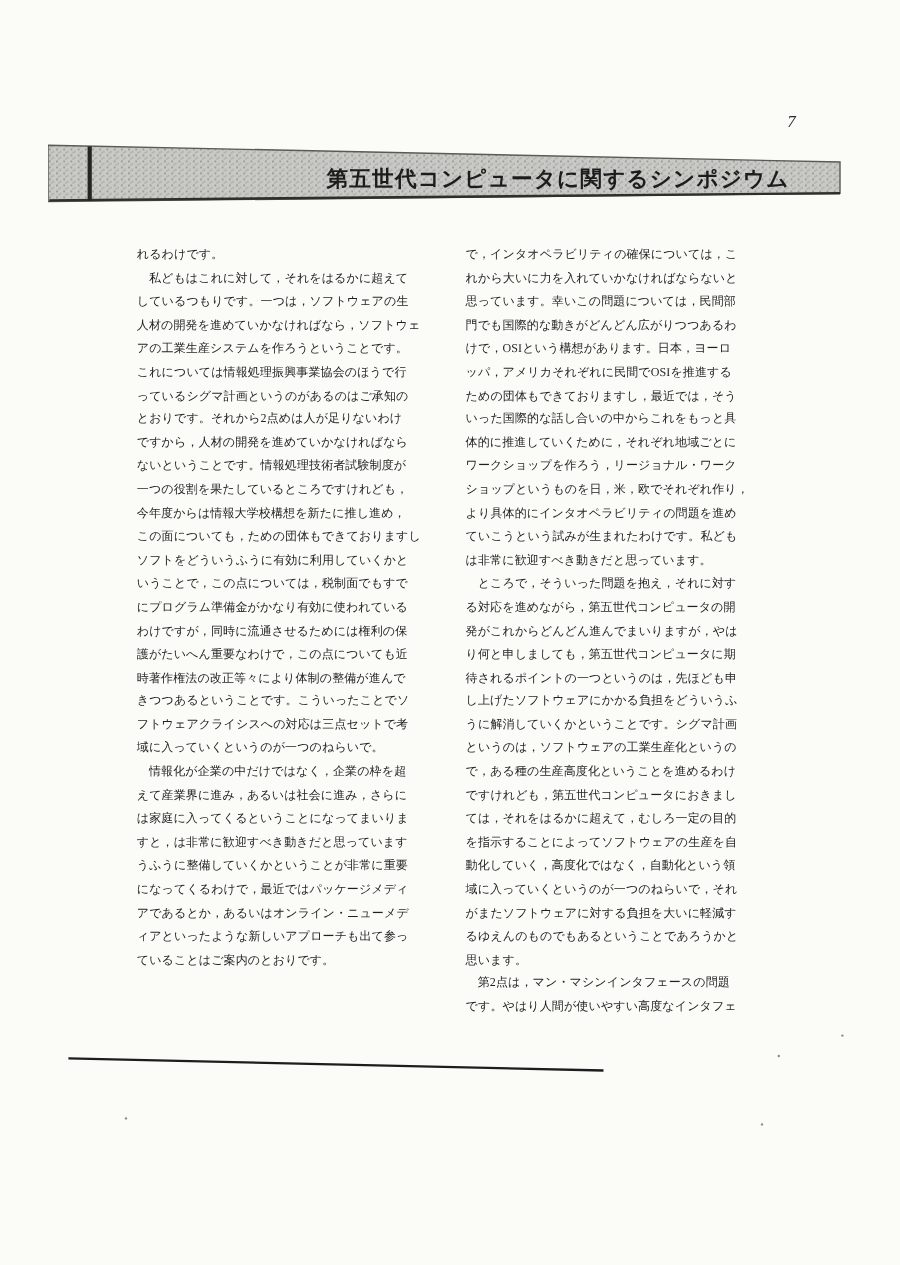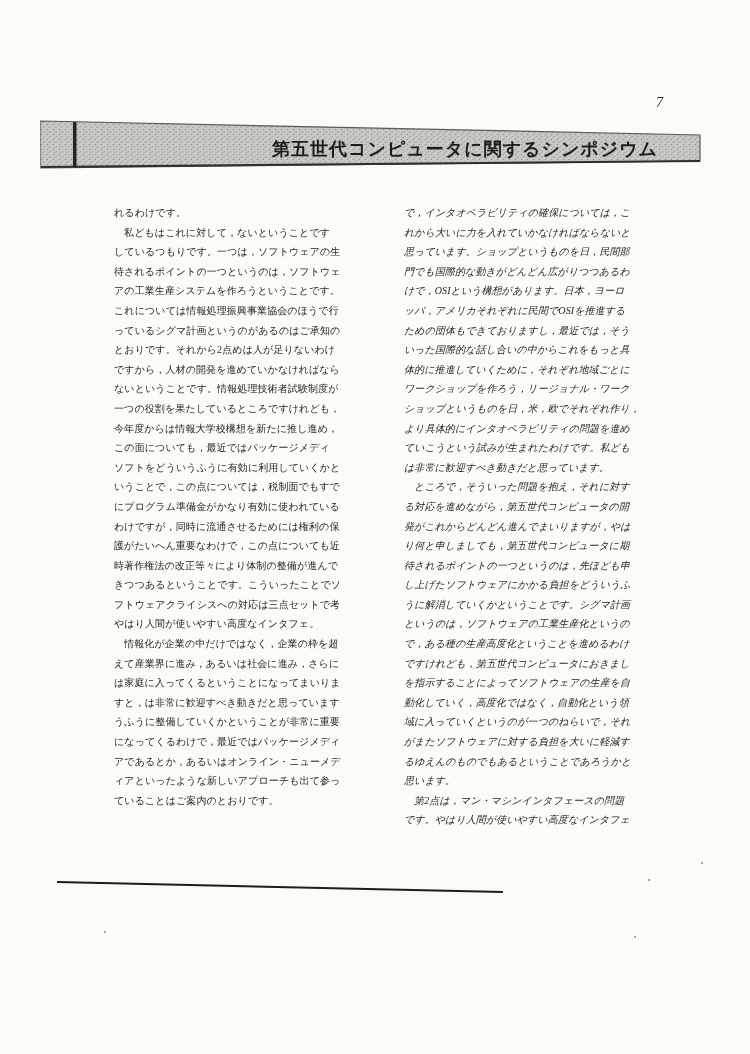--- a/index.html
+++ b/index.html
@@ -39,21 +39,21 @@
 
   .text-column {
     position: absolute;
     top: 203px;
     width: 276px;
     color: #1f1f1f;
     font-size: 10px;
     font-family: "Liberation Serif", serif;
   }
   .column-left  { left: 114px; }
-  .column-right { left: 404px; font-style: italic; }
+  .column-right { left: 388px; }
   .text-line {
     height: 19.6px;
     line-height: 19.6px;
     white-space: pre;
     letter-spacing: 0.1px;
     overflow: visible;
   }
 
   .bottom-rule {
     position: absolute;
@@ -90,56 +90,56 @@
       </defs>
       <polygon points="0,3 660,17 660,43 0,50" fill="url(#stipple)" stroke="#5a5a56" stroke-width="1.2"></polygon>
       <line x1="1" y1="49" x2="660" y2="43" stroke="#2e2e2a" stroke-width="2"></line>
       <rect x="33" y="4" width="3.5" height="45" fill="#242420"></rect>
       <text class="header-title-svg-text" x="618" y="37" text-anchor="end">第五世代コンピュータに関するシンポジウム</text>
     </svg>
   </div>
 
   <div class="text-column column-left">
       <div class="text-line">れるわけです。</div>
-      <div class="text-line">　私どもはこれに対して，ないということです</div>
+      <div class="text-line">　私どもはこれに対して，それをはるかに超えて</div>
       <div class="text-line">しているつもりです。一つは，ソフトウェアの生</div>
-      <div class="text-line">待されるポイントの一つというのは，ソフトウェ</div>
+      <div class="text-line">人材の開発を進めていかなければなら，ソフトウェ</div>
       <div class="text-line">アの工業生産システムを作ろうということです。</div>
       <div class="text-line">これについては情報処理振興事業協会のほうで行</div>
       <div class="text-line">っているシグマ計画というのがあるのはご承知の</div>
       <div class="text-line">とおりです。それから2点めは人が足りないわけ</div>
       <div class="text-line">ですから，人材の開発を進めていかなければなら</div>
       <div class="text-line">ないということです。情報処理技術者試験制度が</div>
       <div class="text-line">一つの役割を果たしているところですけれども，</div>
       <div class="text-line">今年度からは情報大学校構想を新たに推し進め，</div>
-      <div class="text-line">この面についても，最近ではパッケージメディ</div>
+      <div class="text-line">この面についても，ための団体もできておりますし</div>
       <div class="text-line">ソフトをどういうふうに有効に利用していくかと</div>
       <div class="text-line">いうことで，この点については，税制面でもすで</div>
       <div class="text-line">にプログラム準備金がかなり有効に使われている</div>
       <div class="text-line">わけですが，同時に流通させるためには権利の保</div>
       <div class="text-line">護がたいへん重要なわけで，この点についても近</div>
       <div class="text-line">時著作権法の改正等々により体制の整備が進んで</div>
       <div class="text-line">きつつあるということです。こういったことでソ</div>
       <div class="text-line">フトウェアクライシスへの対応は三点セットで考</div>
-      <div class="text-line">やはり人間が使いやすい高度なインタフェ。</div>
+      <div class="text-line">域に入っていくというのが一つのねらいで。</div>
       <div class="text-line">　情報化が企業の中だけではなく，企業の枠を超</div>
       <div class="text-line">えて産業界に進み，あるいは社会に進み，さらに</div>
       <div class="text-line">は家庭に入ってくるということになってまいりま</div>
       <div class="text-line">すと，は非常に歓迎すべき動きだと思っています</div>
       <div class="text-line">うふうに整備していくかということが非常に重要</div>
       <div class="text-line">になってくるわけで，最近ではパッケージメディ</div>
       <div class="text-line">アであるとか，あるいはオンライン・ニューメデ</div>
       <div class="text-line">ィアといったような新しいアプローチも出て参っ</div>
       <div class="text-line">ていることはご案内のとおりです。</div>
     </div>
 
   <div class="text-column column-right">
       <div class="text-line">で，インタオペラビリティの確保については，こ</div>
       <div class="text-line">れから大いに力を入れていかなければならないと</div>
-      <div class="text-line">思っています。ショップというものを日，民間部</div>
+      <div class="text-line">思っています。幸いこの問題については，民間部</div>
       <div class="text-line">門でも国際的な動きがどんどん広がりつつあるわ</div>
       <div class="text-line">けで，OSIという構想があります。日本，ヨーロ</div>
       <div class="text-line">ッパ，アメリカそれぞれに民間でOSIを推進する</div>
       <div class="text-line">ための団体もできておりますし，最近では，そう</div>
       <div class="text-line">いった国際的な話し合いの中からこれをもっと具</div>
       <div class="text-line">体的に推進していくために，それぞれ地域ごとに</div>
       <div class="text-line">ワークショップを作ろう，リージョナル・ワーク</div>
       <div class="text-line">ショップというものを日，米，欧でそれぞれ作り，</div>
       <div class="text-line">より具体的にインタオペラビリティの問題を進め</div>
       <div class="text-line">ていこうという試みが生まれたわけです。私ども</div>
@@ -147,20 +147,21 @@
       <div class="text-line">　ところで，そういった問題を抱え，それに対す</div>
       <div class="text-line">る対応を進めながら，第五世代コンピュータの開</div>
       <div class="text-line">発がこれからどんどん進んでまいりますが，やは</div>
       <div class="text-line">り何と申しましても，第五世代コンピュータに期</div>
       <div class="text-line">待されるポイントの一つというのは，先ほども申</div>
       <div class="text-line">し上げたソフトウェアにかかる負担をどういうふ</div>
       <div class="text-line">うに解消していくかということです。シグマ計画</div>
       <div class="text-line">というのは，ソフトウェアの工業生産化というの</div>
       <div class="text-line">で，ある種の生産高度化ということを進めるわけ</div>
       <div class="text-line">ですけれども，第五世代コンピュータにおきまし</div>
+      <div class="text-line">ては，それをはるかに超えて，むしろ一定の目的</div>
       <div class="text-line">を指示することによってソフトウェアの生産を自</div>
       <div class="text-line">動化していく，高度化ではなく，自動化という領</div>
       <div class="text-line">域に入っていくというのが一つのねらいで，それ</div>
       <div class="text-line">がまたソフトウェアに対する負担を大いに軽減す</div>
       <div class="text-line">るゆえんのものでもあるということであろうかと</div>
       <div class="text-line">思います。</div>
       <div class="text-line">　第2点は，マン・マシンインタフェースの問題</div>
       <div class="text-line">です。やはり人間が使いやすい高度なインタフェ</div>
     </div>
 

